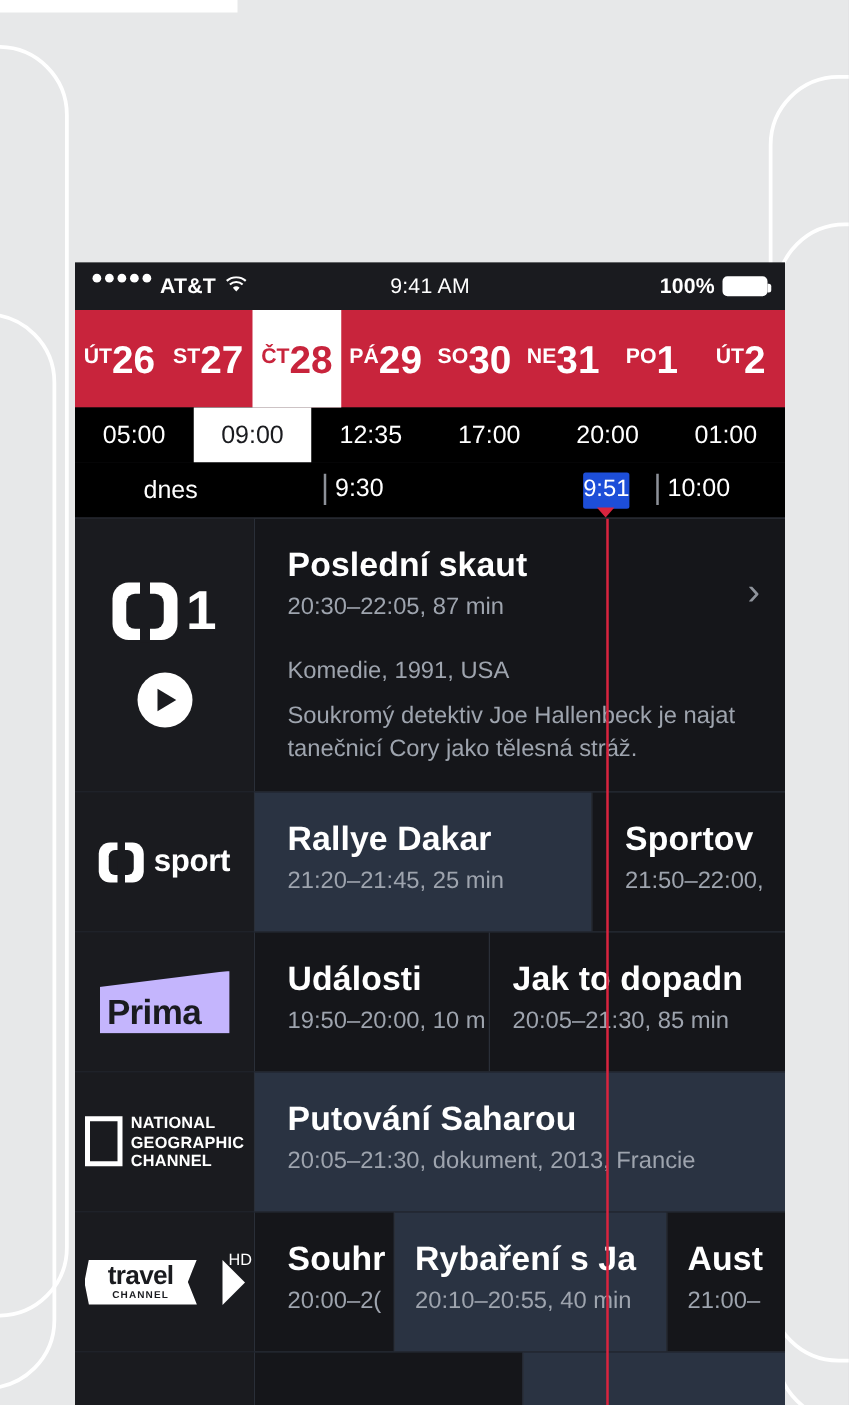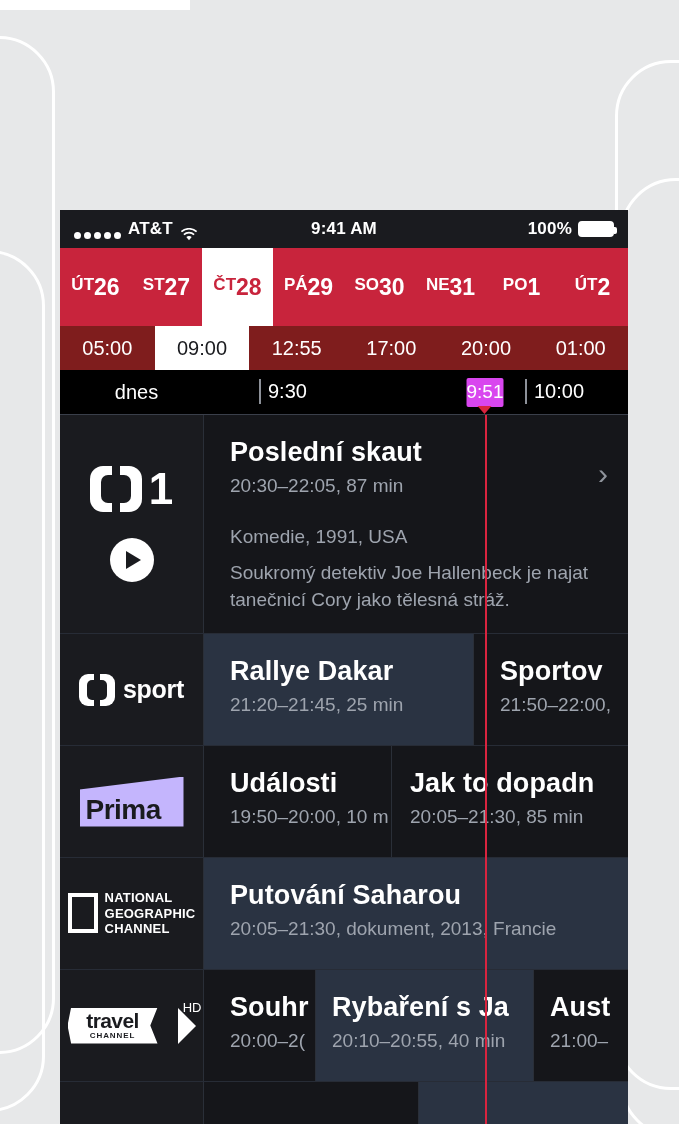--- a/index.html
+++ b/index.html
@@ -27,48 +27,48 @@
     background: #15161a;
     overflow: hidden;
   }
 
   
   .statusbar {
     height: 38px; background: #1a1b1f; color: #fff;
     display: flex; align-items: center; padding: 0 14px;
     font-size: 17px; font-weight: bold; letter-spacing: .2px;
   }
-  .sb-left { display: flex; align-items: flex-end; gap: 7px; flex: 1; }
+  .sb-left { display: flex; align-items: flex-start; gap: 7px; flex: 1; }
   .dots { display: flex; gap: 3px; }
   .dots i { width: 7px; height: 7px; border-radius: 50%; background: #fff; display: block; }
   .wifi { width: 18px; height: 13px; position: relative; display: inline-block; }
-  .sb-center { font-size: 17px; font-weight: bold; }
+  .sb-center { font-size: 17px; font-weight: normal; }
   .sb-right { flex: 1; display: flex; align-items: center; justify-content: flex-end; gap: 6px; }
   .battery {
     width: 36px; height: 16px; border: 2px solid #fff; border-radius: 4px;
     position: relative; background: #fff;
   }
   .battery:after {
     content: ""; position: absolute; right: -5px; top: 4px;
     width: 3px; height: 7px; background: #fff; border-radius: 0 2px 2px 0;
   }
 
   
   .datestrip { display: flex; background: #c8243c; height: 78px; }
   .day {
     flex: 1; display: flex; 
     align-items: center; justify-content: center;
     color: #ffffff; line-height: 1;
   }
   .day .dow { font-size: 17px; font-weight: bold; margin-bottom: 6px; }
-  .day .num { font-size: 23px; font-weight: bold; }
+  .day .num { font-size: 31px; font-weight: bold; }
   .day.sel { background: #ffffff; color: #c8243c; }
 
   
-  .hourstrip { display: flex; background: #7f1d1d; height: 44px; }
+  .hourstrip { display: flex; background: #000000; height: 44px; }
   .hour {
     flex: 1; display: flex; align-items: center; justify-content: center;
     color: #ffffff; font-size: 20px; font-weight: normal;
   }
   .hour.sel { background: #ffffff; color: #1a1b1f; }
 
   
   .timeline {
     position: relative; height: 45px; background: #000000;
     border-bottom: 1px solid #3a3f4a;
@@ -79,21 +79,21 @@
     color: #ffffff; font-size: 20px;
   }
   .tl-track { position: absolute; left: 143px; right: 0; top: 0; height: 100%; }
   .tick {
     position: absolute; top: 9px; display: flex; align-items: center; gap: 7px;
     color: #ffffff; font-size: 20px;
   }
   .tick:before { content: ""; width: 2px; height: 25px; background: #8d9199; display: block; }
   .now-badge {
     position: absolute; top: 8px;
-    background: #d946ef; color: #ffffff;
+    background: #1d4ed8; color: #ffffff;
     font-size: 19px; padding: 3px 0 4px; border-radius: 2px;
     transform: translateX(-50%);
   }
   .now-badge:after {
     content: ""; position: absolute; left: 50%; bottom: -7px;
     transform: translateX(-50%);
     border-left: 7px solid transparent; border-right: 7px solid transparent;
     border-top: 8px solid #d9243f;
   }
 
@@ -276,21 +276,21 @@
       </div>
     <div class="day">
         <span class="dow">ÚT</span>
         <span class="num">2</span>
       </div>
   </div>
 
   <div class="hourstrip">
     <div class="hour">05:00</div>
     <div class="hour sel">09:00</div>
-    <div class="hour">12:55</div>
+    <div class="hour">12:35</div>
     <div class="hour">17:00</div>
     <div class="hour">20:00</div>
     <div class="hour">01:00</div>
   </div>
 
   <div class="timeline">
     <div class="tl-today">dnes</div>
     <div class="tl-track">
       <div class="tick" style="left:56px">
           <span>9:30</span>

